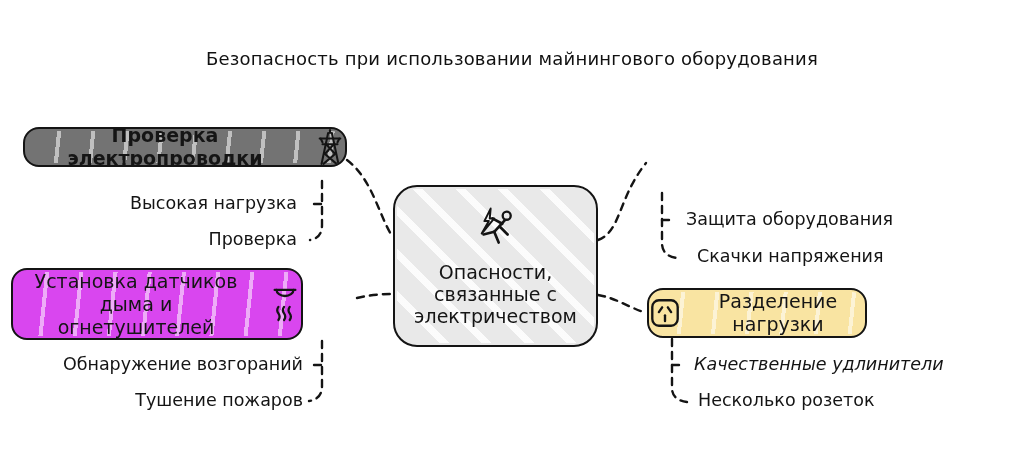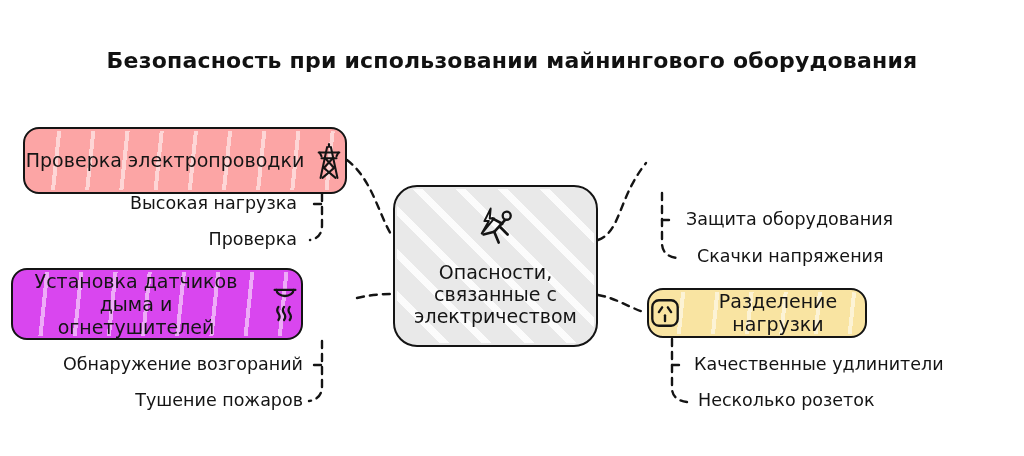--- a/index.html
+++ b/index.html
@@ -3,33 +3,33 @@
 <meta charset="utf-8">
 <style>
   html,body{margin:0;padding:0;background:#ffffff;}
   .stage{
     position:relative;width:1024px;height:456px;overflow:hidden;
     font-family:"DejaVu Sans","Liberation Sans",sans-serif;color:#151515;
     background:#ffffff;
   }
   .title{
     position:absolute;left:0;top:48px;width:1024px;text-align:center;
-    font-size:22px;font-weight:bold;letter-spacing:.2px;color:#111;
+    font-size:18px;font-weight:normal;letter-spacing:.2px;color:#111;
   }
   .box{
     position:absolute;border:2.6px solid #141414;border-radius:16px;
     box-sizing:border-box;display:flex;align-items:center;justify-content:center;
     overflow:hidden;
   }
   .box .inner{position:relative;z-index:1;display:flex;align-items:center;gap:10px;}
   .box::before{
     content:"";position:absolute;inset:2px;border-radius:11px;pointer-events:none;
     background:repeating-linear-gradient(96deg,rgba(255,255,255,0) 0 30px,rgba(255,255,255,.55) 30px 34px);
   }
-  .box-pink{left:23px;top:127px;width:324px;height:67px;background:#fca5a5;}
+  .box-pink{left:23px;top:127px;width:324px;height:40px;background:#737373;font-weight:bold;}
   .box-green{left:11px;top:268px;width:292px;height:72px;background:#d946ef;}
   .box-purple{left:647px;top:126px;width:353px;height:66px;background:#EDD6F2;}
   .box-orange{left:647px;top:288px;width:220px;height:50px;background:#F9E4A2;}
   .box-center{
     left:393px;top:185px;width:205px;height:162px;background:#E9E9E9;border-radius:24px;
   }
   .box-center::before{
     border-radius:19px;
     background:repeating-linear-gradient(45deg,rgba(255,255,255,.85) 0 7px,rgba(255,255,255,0) 7px 30px);
   }
@@ -135,16 +135,16 @@
       <svg class="icon" width="32" height="32" viewBox="0 0 34 34" fill="none" stroke="#141414" stroke-width="2.5" stroke-linecap="round">
         <rect x="3.5" y="3.5" width="27" height="27" rx="7"></rect>
         <path d="M10.5,16 L14,11"></path>
         <path d="M23.5,16 L20,11"></path>
         <path d="M17,19.5 L17,25.5"></path>
       </svg>
       <span class="box-label">Разделение нагрузки</span>
     </div>
   </div>
 
-  <div class="child right-side" style="left:694px;top:354px;">Качественные удлинители</div>
+  <div class="child right-side" style="left:694px;top:354px;font-style:italic;">Качественные удлинители</div>
   <div class="child right-side" style="left:698px;top:390px;">Несколько розеток</div>
 
 </div>
 
 </body></html>

